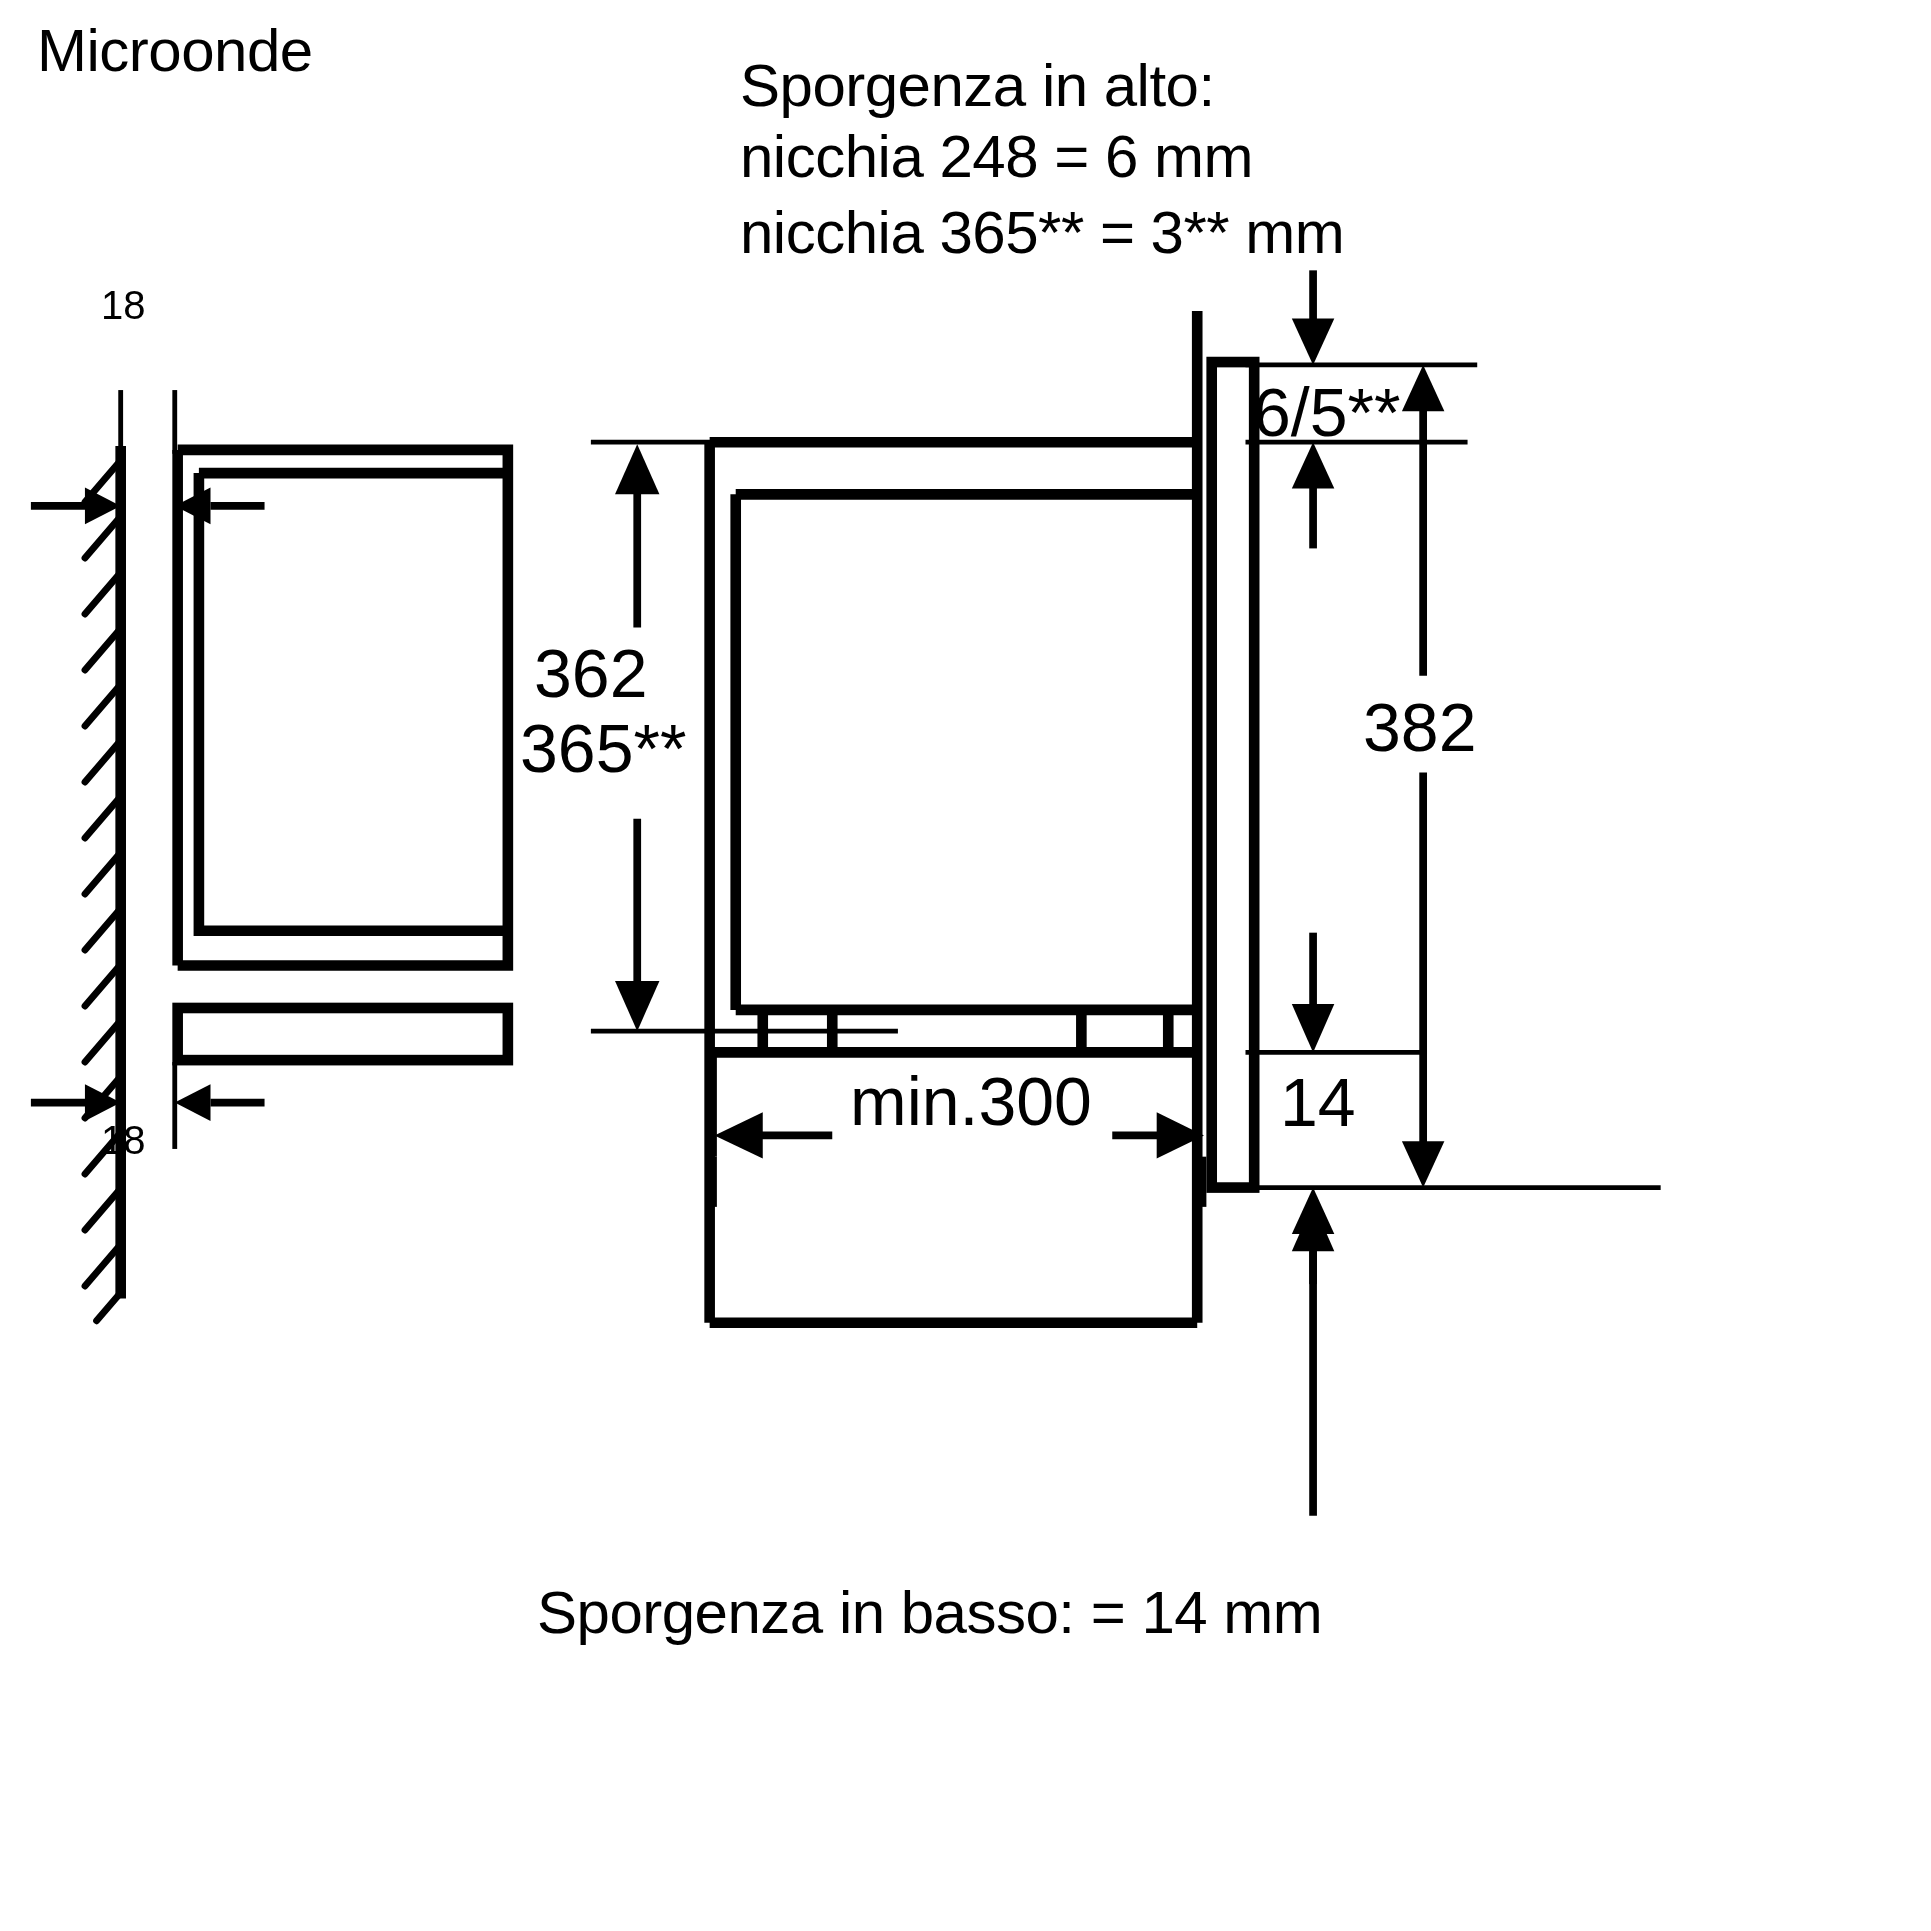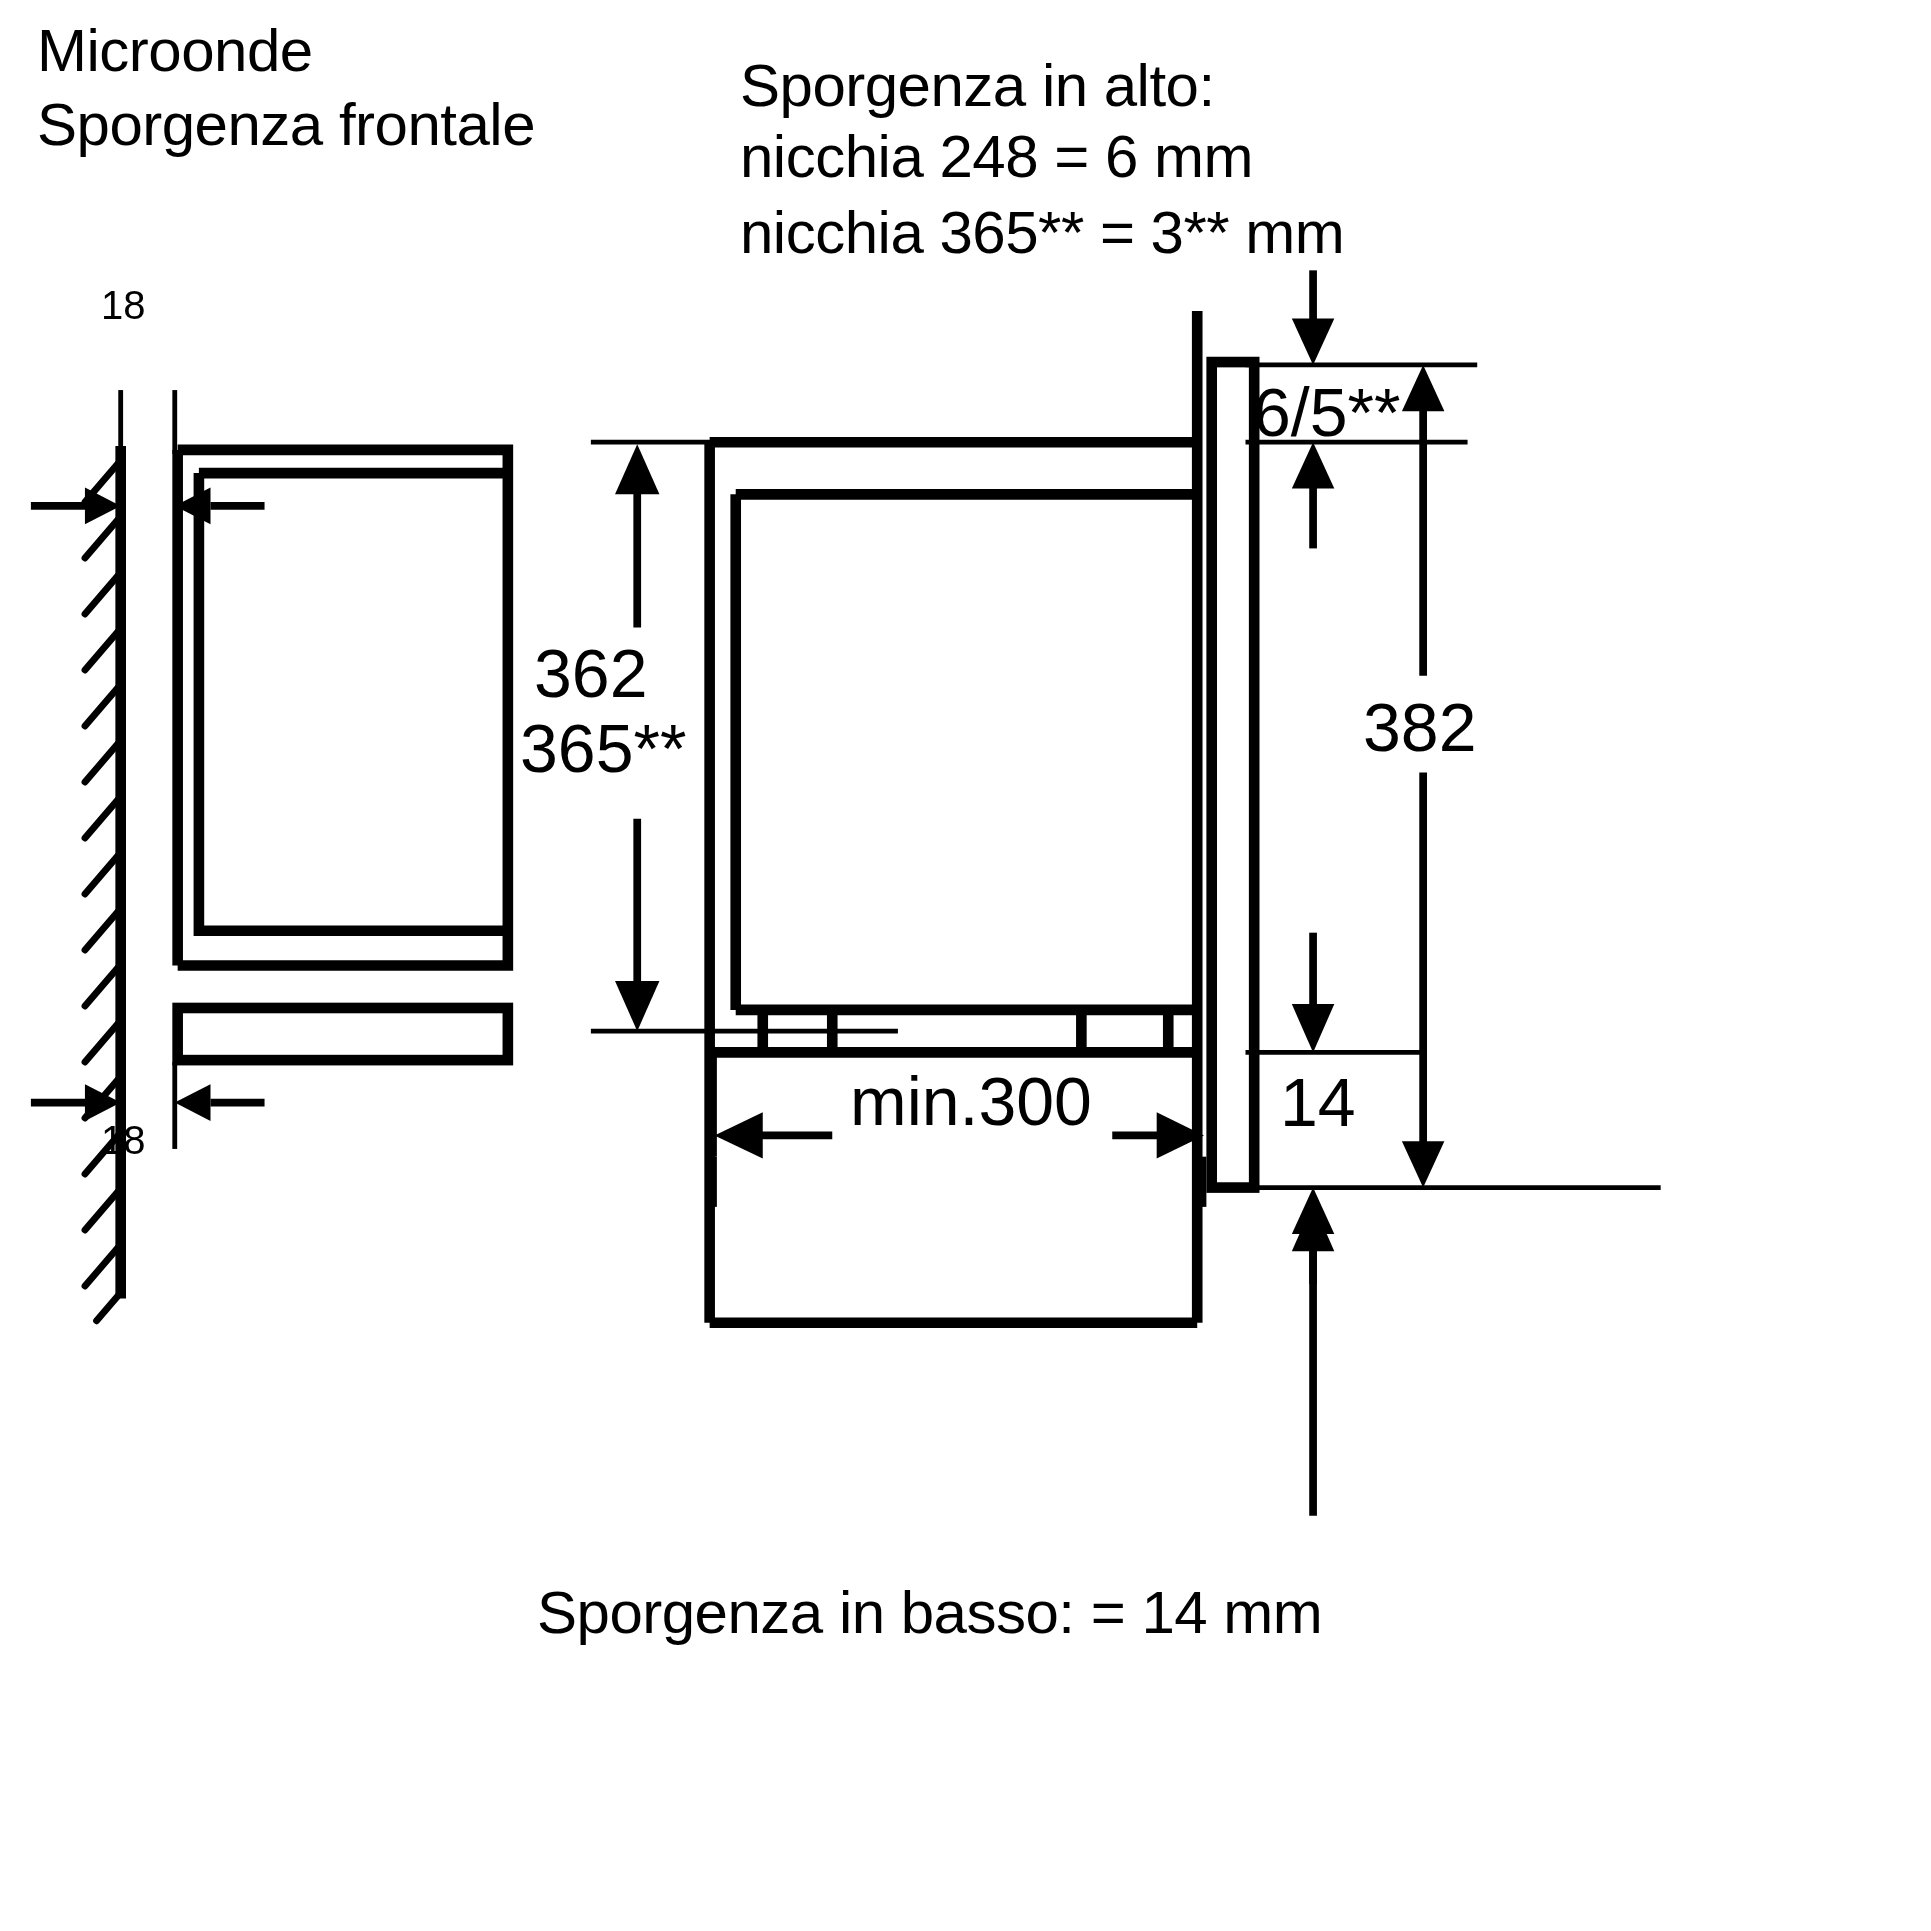--- a/index.html
+++ b/index.html
@@ -54,21 +54,20 @@
   .thin  { stroke-width: 5;  }
   .hatch { stroke-width: 7; stroke-linecap: round; }
   .arrowfill { fill: #000; stroke: none; }
 </style>
 </head>
 <body>
 
 <div id="page">
 
   <div class="txt title-block" style="left:37px; top:21px;">Microonde</div>
-  <div class="txt title-block" style="left:37px; top:95px;">Sporgenza frontale</div>
 
   <div class="txt note-block" style="left:740px; top:56px;">Sporgenza in alto:</div>
   <div class="txt note-block" style="left:740px; top:127px;">nicchia 248 = 6 mm</div>
   <div class="txt note-block" style="left:740px; top:203px;">nicchia 365** = 3** mm</div>
 
   <div class="txt dim-label" style="left:101px; top:285px;">18</div>
   <div class="txt dim-label" style="left:101px; top:1120px;">18</div>
 
   <div class="txt dim-label-big" style="left:534px; top:639px;">362</div>
   <div class="txt dim-label-big" style="left:520px; top:714px;">365**</div>

